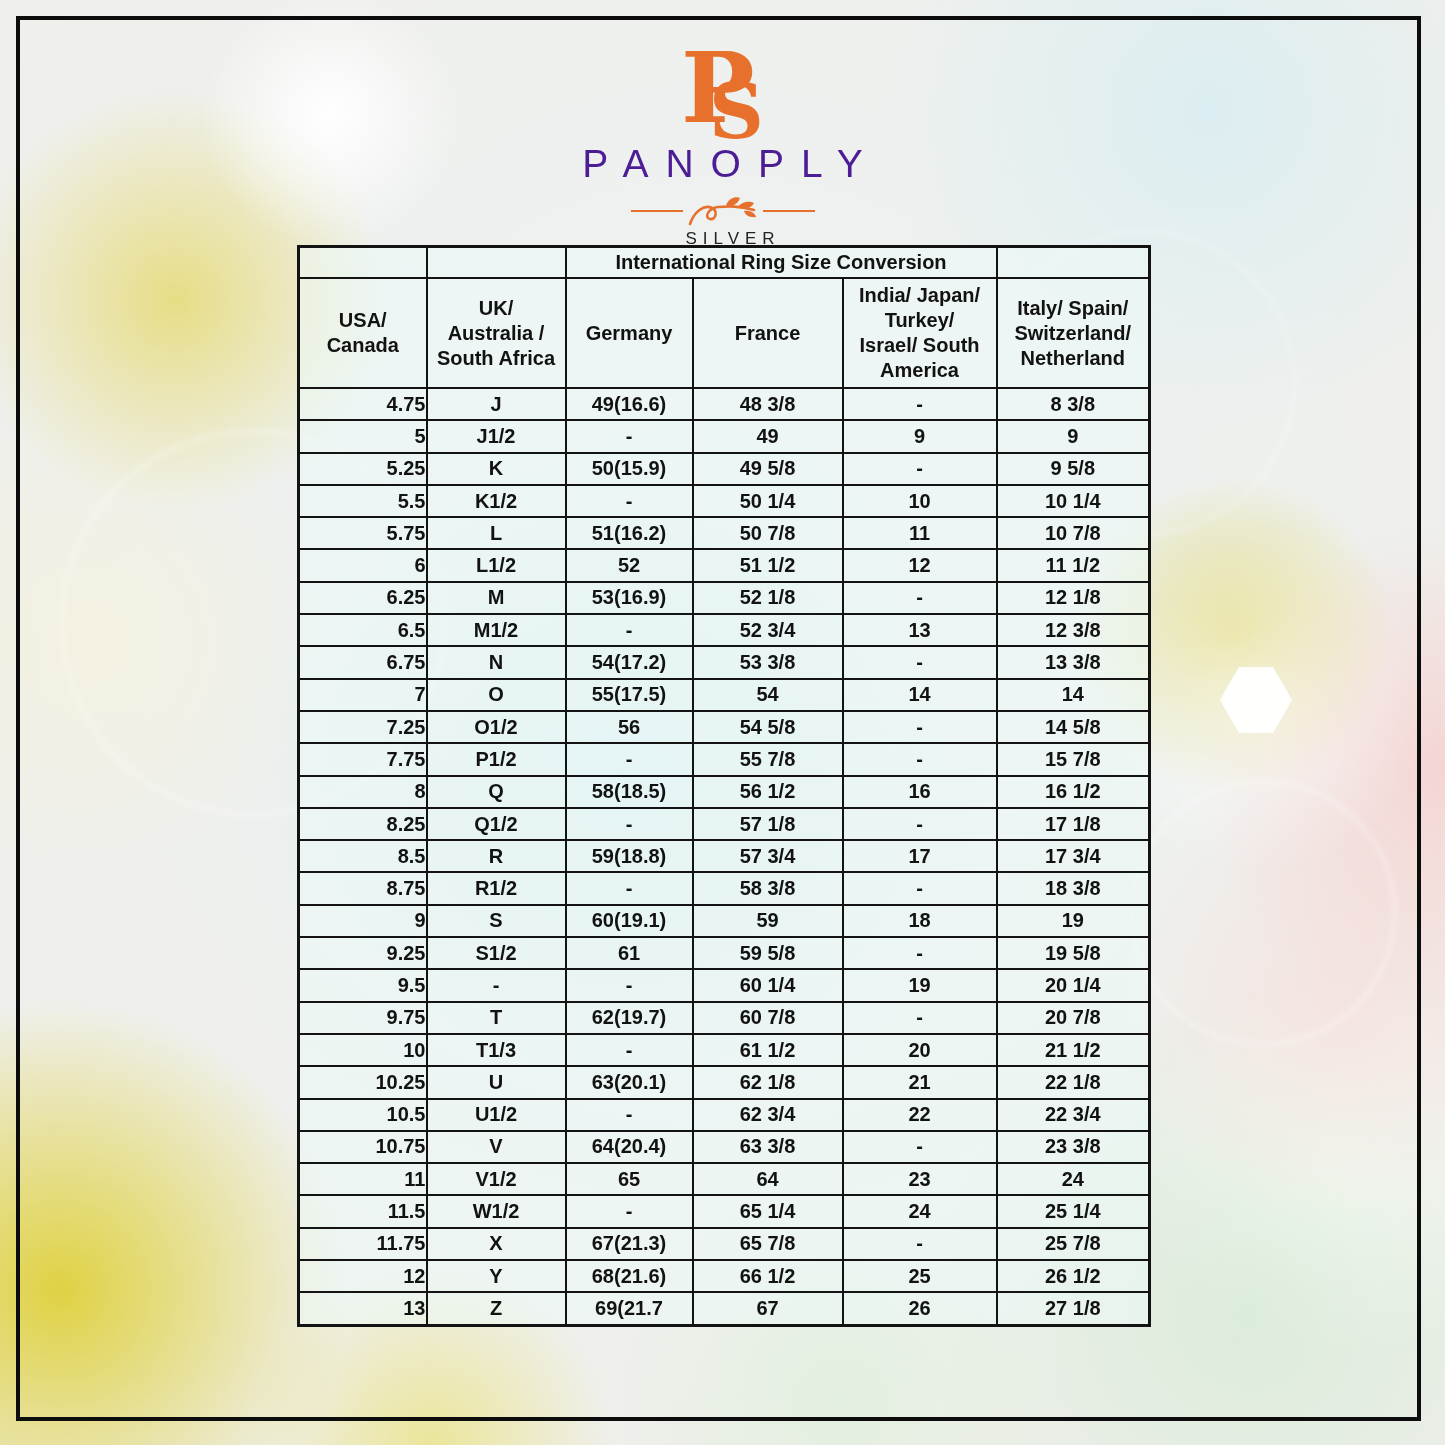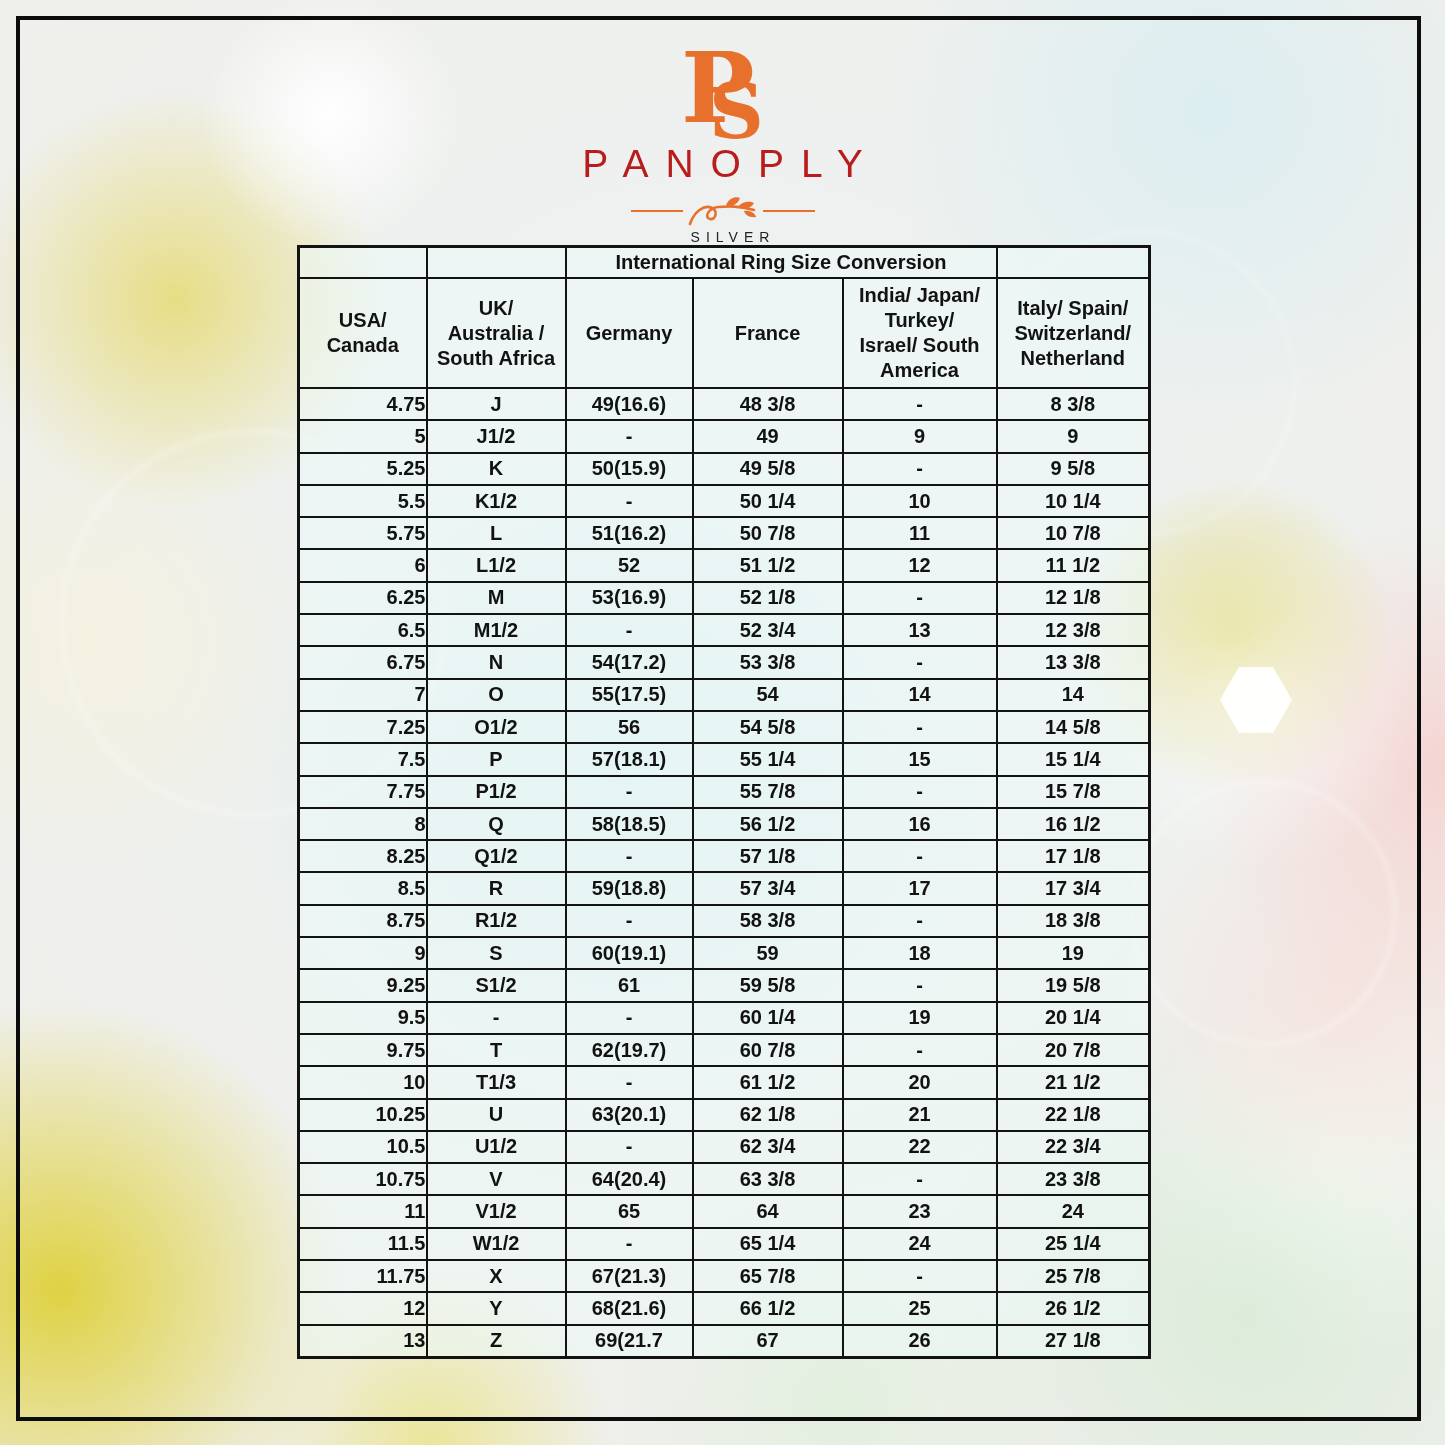--- a/index.html
+++ b/index.html
@@ -47,27 +47,27 @@
   
   .frame {
     position:absolute; left:16px; top:16px; width:1405px; height:1405px;
     border:4px solid #0c0c0c; box-sizing:border-box; pointer-events:none;
   }
 
   
   .brand { position:absolute; left:0; top:42px; width:100%; text-align:center; }
   .monogram { display:block; margin:0 auto; }
   .brand-name {
-    margin-top:0px; font-size:39px; font-weight:400; color:#b91c1c;
+    margin-top:0px; font-size:39px; font-weight:400; color:#4c1d95;
     letter-spacing:17px; padding-left:17px;
   }
   .brand-divider { display:flex; align-items:center; justify-content:center; gap:5px; margin-top:8px; }
   .brand-divider .line { width:52px; height:2px; background:#e8702d; }
   .brand-sub {
-    margin-top:1px; font-size:14px; color:#232323;
+    margin-top:1px; font-size:17px; color:#232323;
     letter-spacing:6px; padding-left:21px;
   }
 
   
   table.ringtable {
     position:absolute; left:297px; top:245px; width:851px;
     border-collapse:collapse; table-layout:fixed;
     border:3px solid #131313;
   }
   .ringtable th, .ringtable td {
@@ -228,28 +228,20 @@
       </tr>
       <tr>
         <td>7.25</td>
         <td>O1/2</td>
         <td>56</td>
         <td>54 5/8</td>
         <td>-</td>
         <td>14 5/8</td>
       </tr>
       <tr>
-        <td>7.5</td>
-        <td>P</td>
-        <td>57(18.1)</td>
-        <td>55 1/4</td>
-        <td>15</td>
-        <td>15 1/4</td>
-      </tr>
-      <tr>
         <td>7.75</td>
         <td>P1/2</td>
         <td>-</td>
         <td>55 7/8</td>
         <td>-</td>
         <td>15 7/8</td>
       </tr>
       <tr>
         <td>8</td>
         <td>Q</td>

